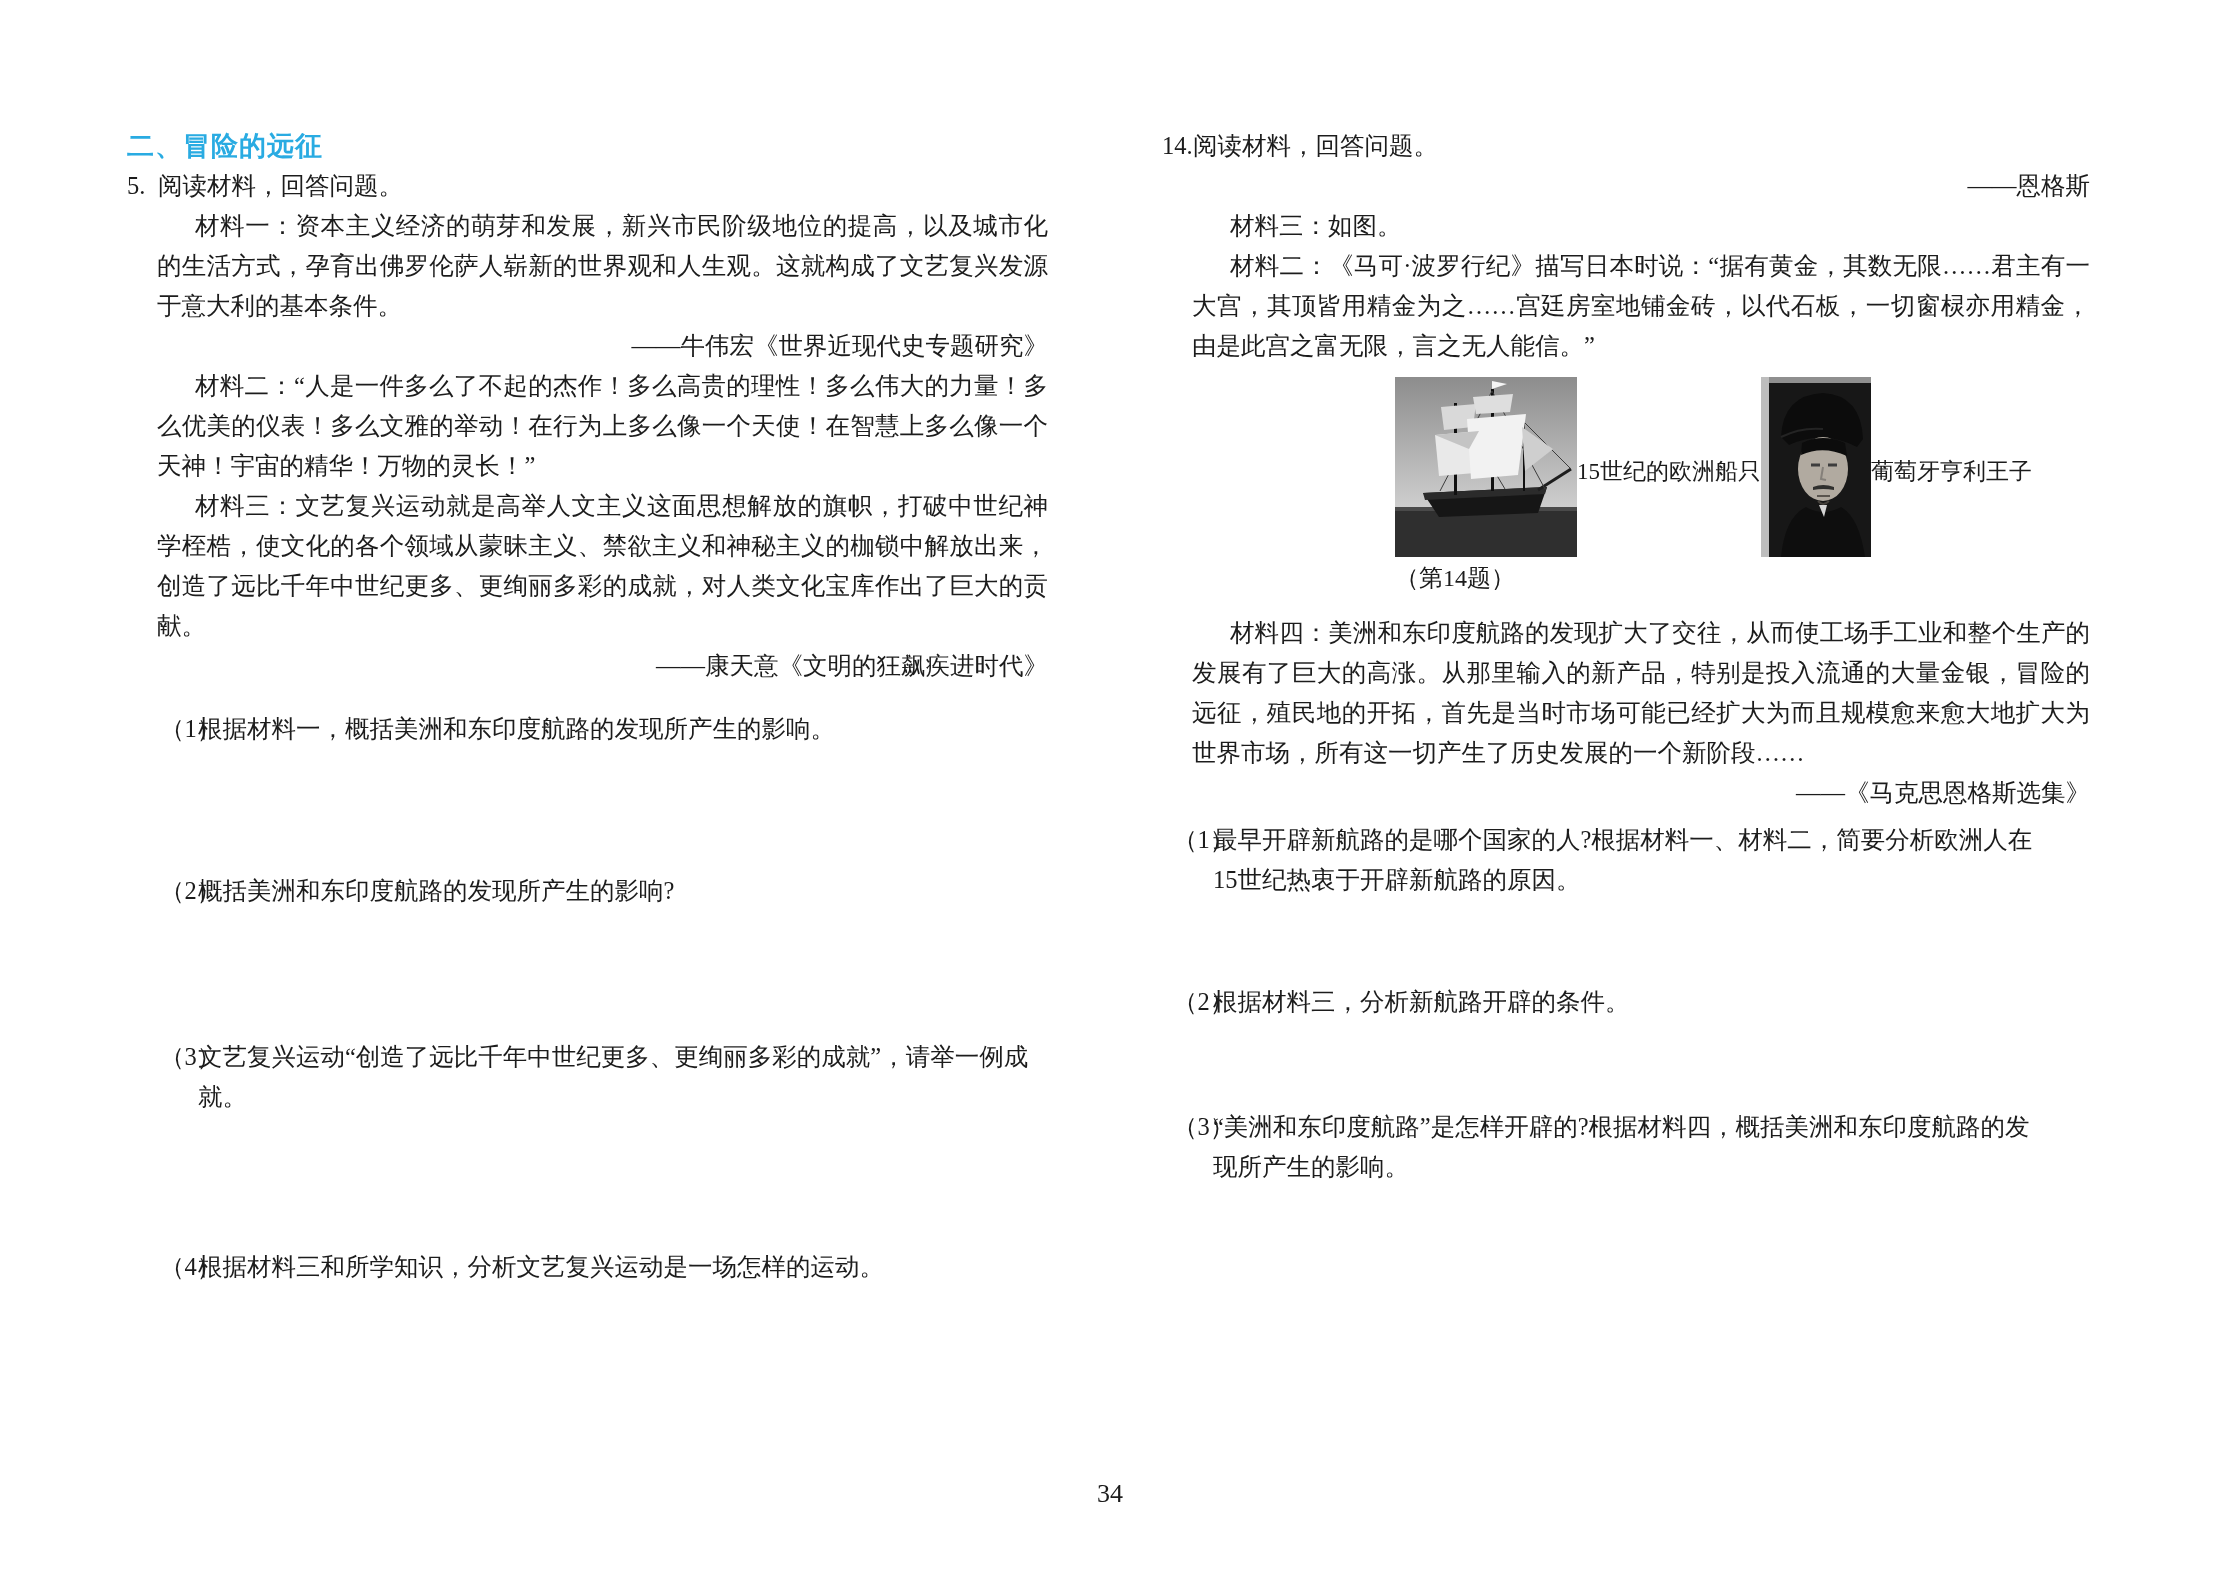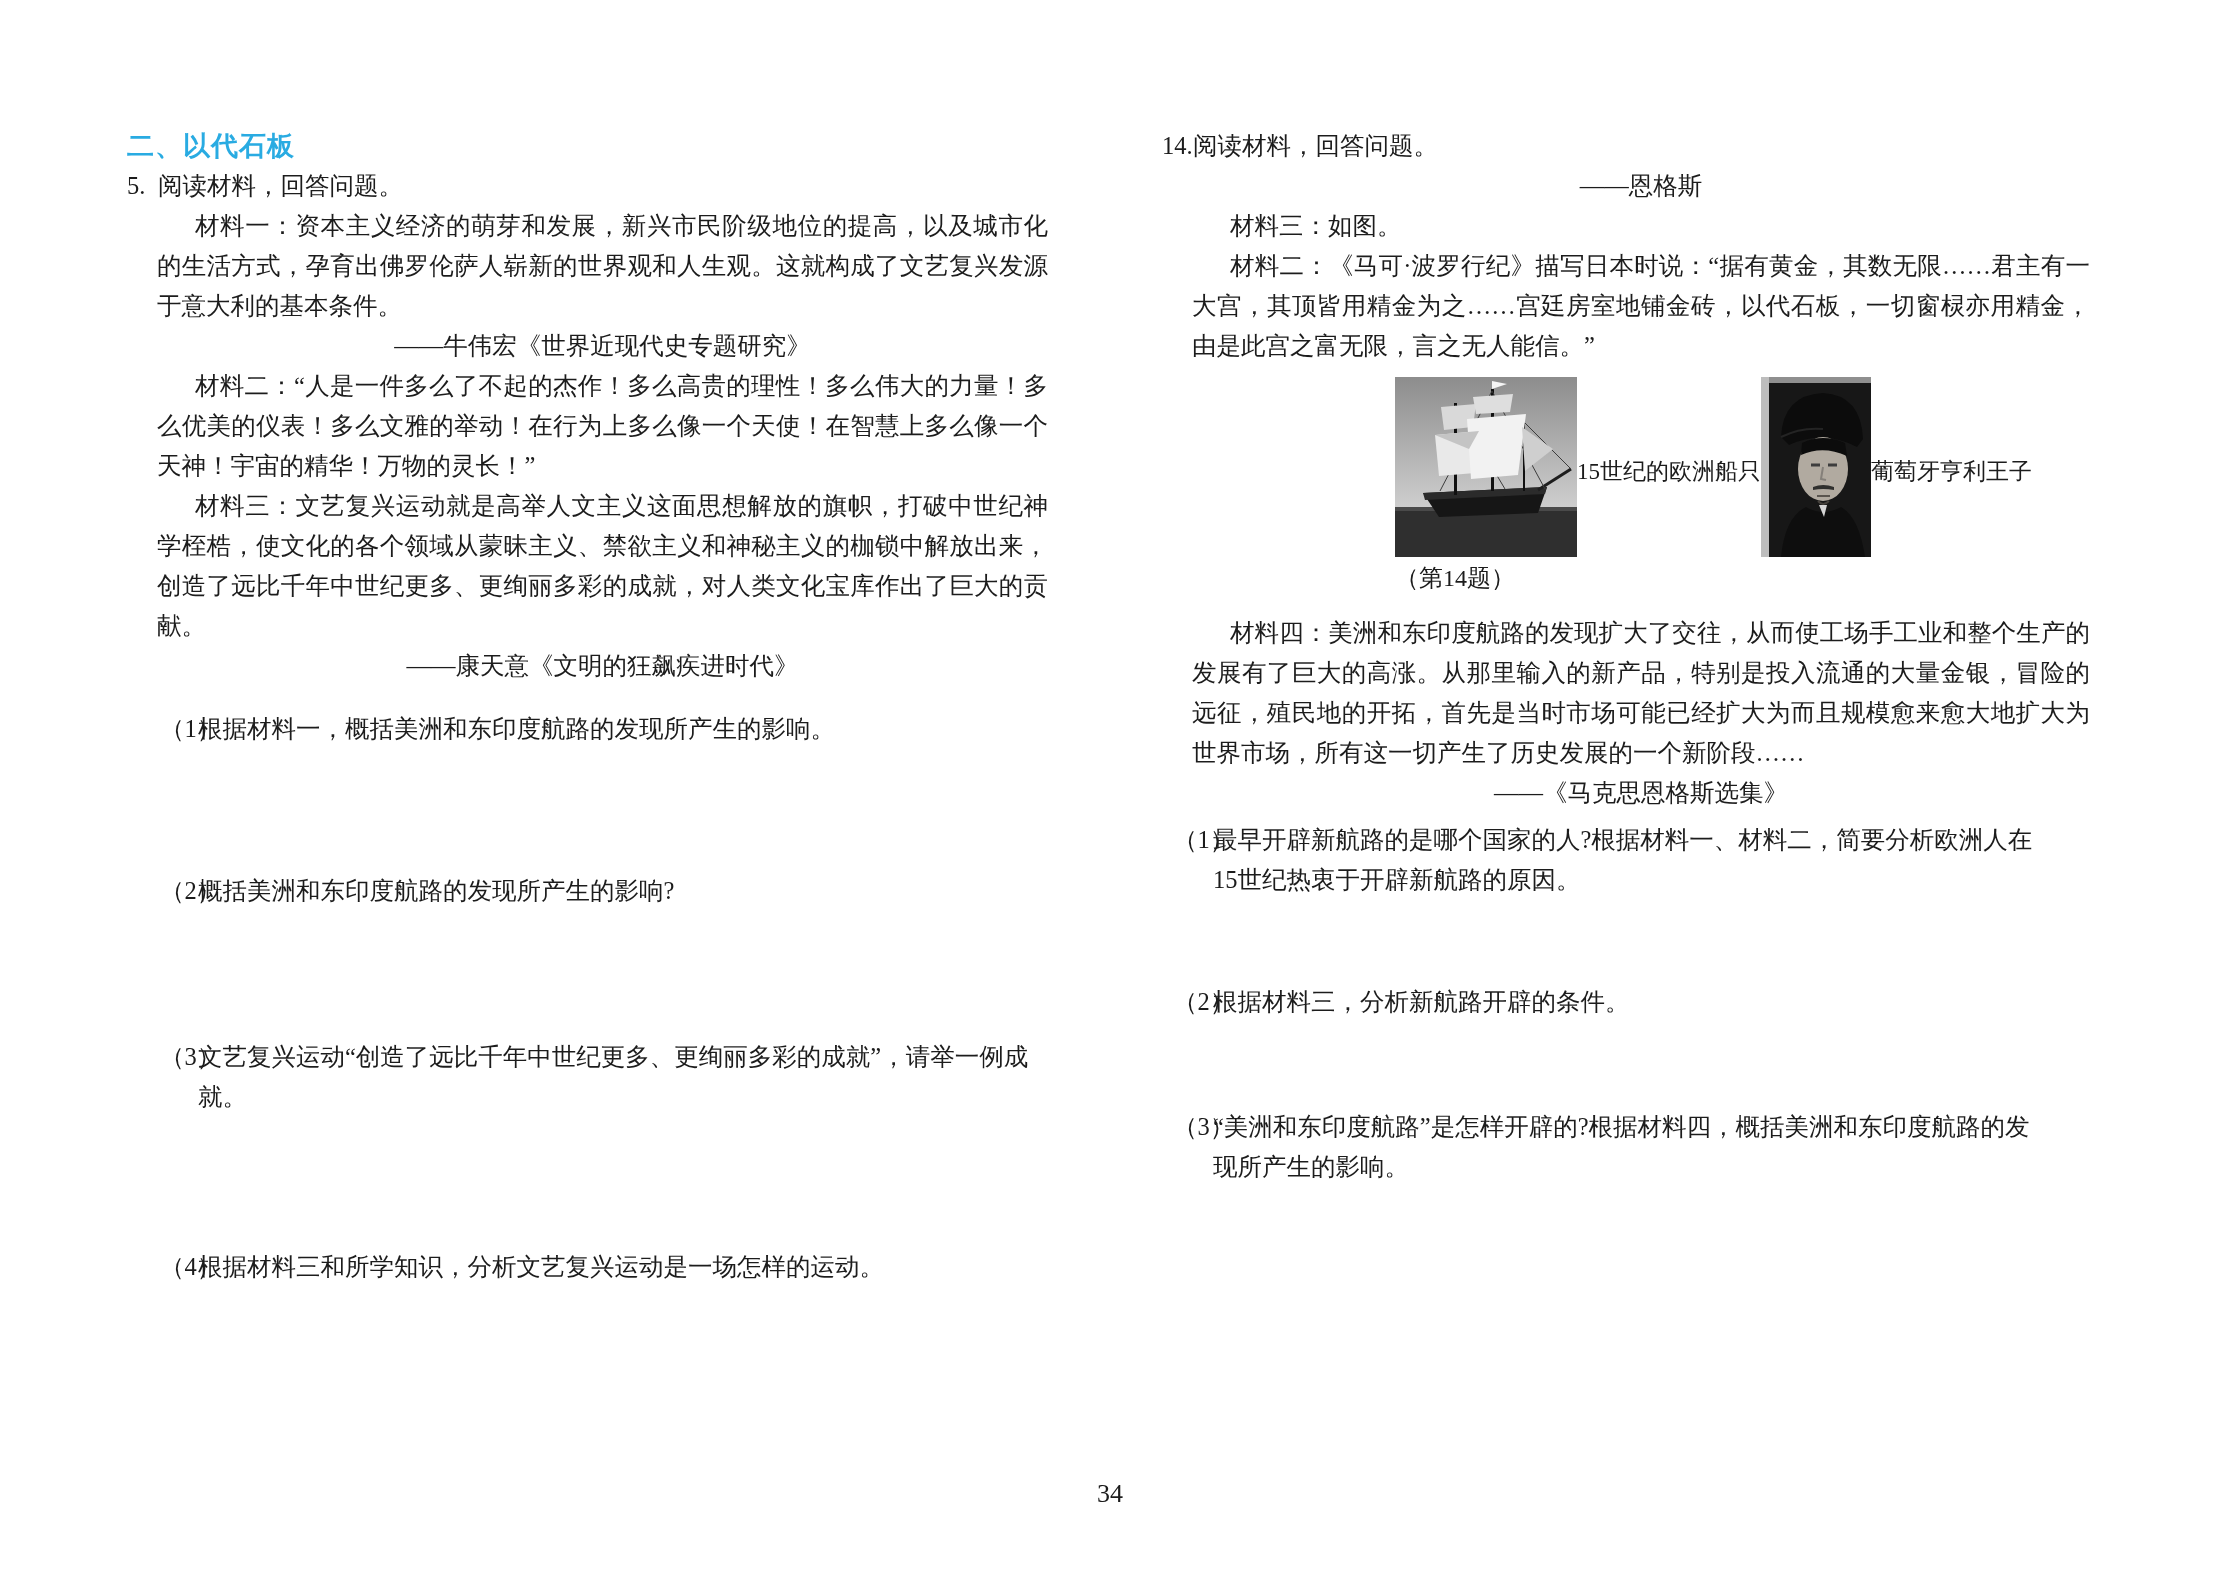--- a/index.html
+++ b/index.html
@@ -16,21 +16,21 @@
   .sec-head {
     font-family:"Liberation Sans", sans-serif;
     font-weight:bold; font-size:27px; color:#29ABE2;
     letter-spacing:1px; height:40px;
   }
   .q-head { position:relative; padding-left:31px; }
   .q-head .big-num { position:absolute; left:0; top:0; }
 
   .mat-block { margin-left:30px; }
   .mat { margin:0; text-indent:38px; text-align:justify; }
-  .src { margin:0; text-align:center; }
+  .src { margin:0; text-align:right; }
 
   .q { position:relative; margin:0; }
   #col-left  .q { padding-left:71px; }
   #col-left  .q .q-num { position:absolute; left:33px; top:0; }
   #col-right .q { padding-left:51px; padding-right:40px; }
   #col-right .q .q-num { position:absolute; left:11px; top:0; }
 
   .sp122 { height:122px; } .sp126 { height:126px; } .sp130 { height:130px; }
   .sp82  { height:82px; }  .sp85  { height:85px; }
   .mt23 { margin-top:23px; } .mt7 { margin-top:7px; }
@@ -46,21 +46,21 @@
     position:absolute; left:1070px; top:1474px; width:80px;
     text-align:center; font-size:26px;
   }
 </style>
 </head>
 <body>
 
 <div class="page">
 
   <div class="col" id="col-left">
-    <div class="sec-head">二、以代石板</div>
+    <div class="sec-head">二、冒险的远征</div>
 
     <div class="q-head">
       <span class="big-num">5.</span><span>阅读材料，回答问题。</span>
     </div>
 
     <div class="mat-block">
       <p class="mat">材料一：资本主义经济的萌芽和发展，新兴市民阶级地位的提高，以及城市化的生活方式，孕育出佛罗伦萨人崭新的世界观和人生观。这就构成了文艺复兴发源于意大利的基本条件。</p>
       <p class="src">——牛伟宏《世界近现代史专题研究》</p>
       <p class="mat">材料二：“人是一件多么了不起的杰作！多么高贵的理性！多么伟大的力量！多么优美的仪表！多么文雅的举动！在行为上多么像一个天使！在智慧上多么像一个天神！宇宙的精华！万物的灵长！”</p>
       <p class="mat">材料三：文艺复兴运动就是高举人文主义这面思想解放的旗帜，打破中世纪神学桎梏，使文化的各个领域从蒙昧主义、禁欲主义和神秘主义的枷锁中解放出来，创造了远比千年中世纪更多、更绚丽多彩的成就，对人类文化宝库作出了巨大的贡献。</p>

